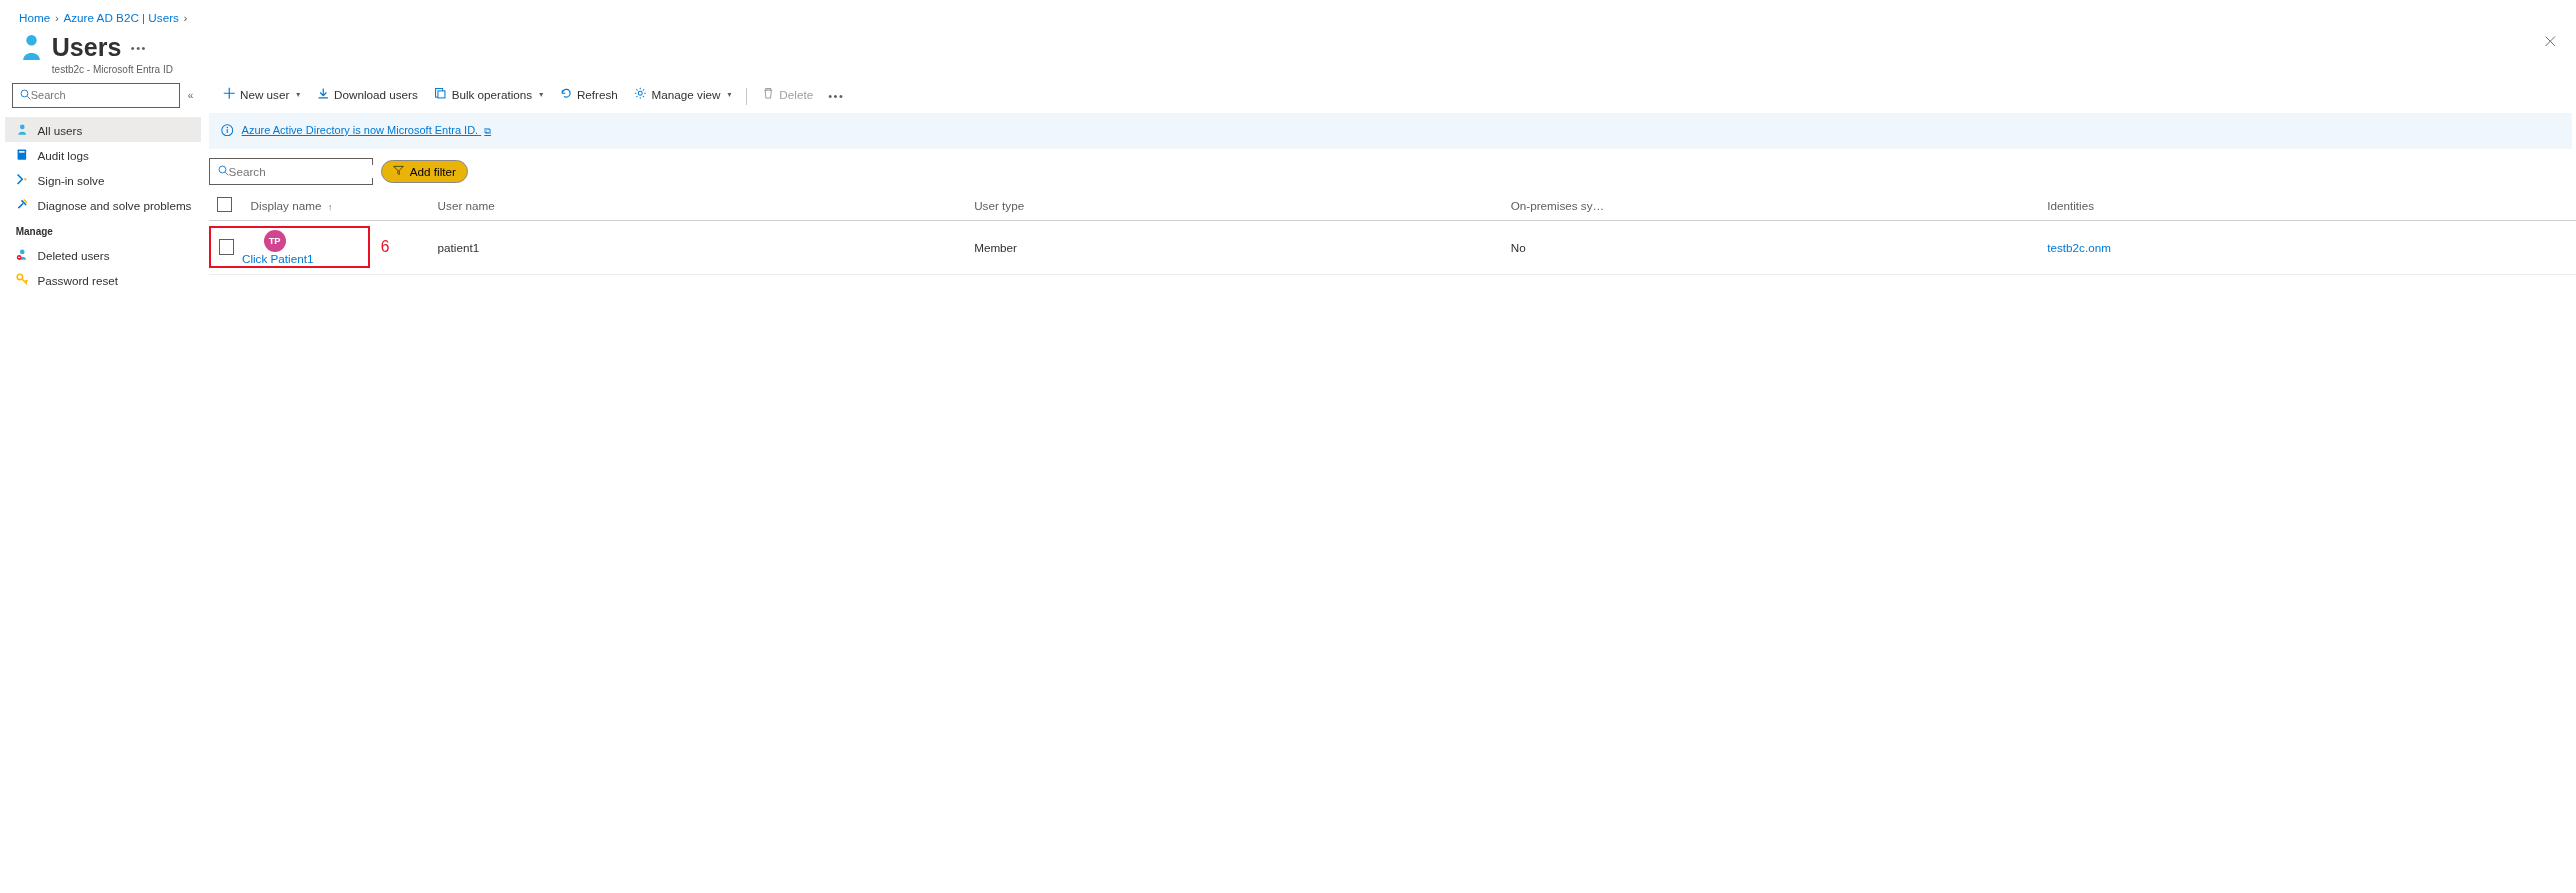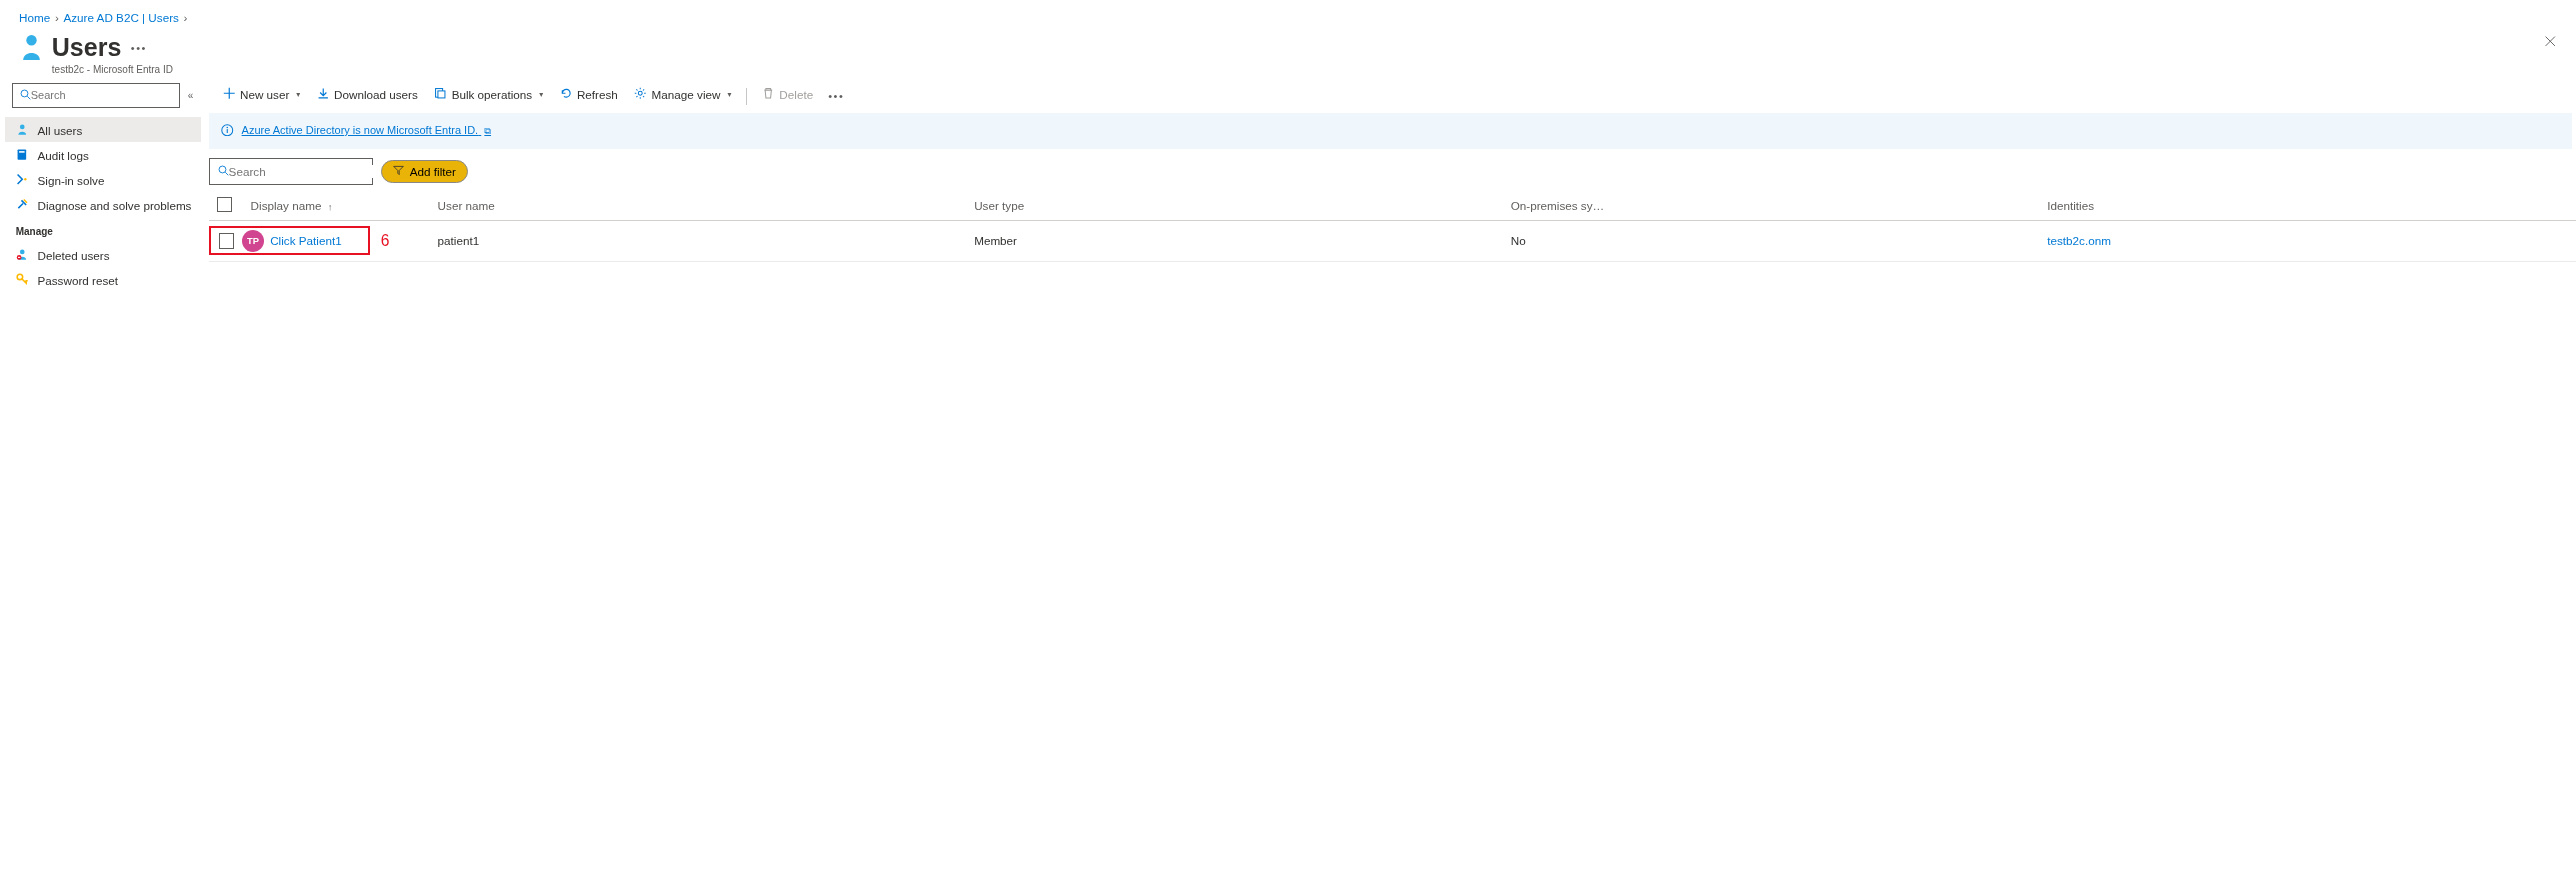--- a/index.html
+++ b/index.html
@@ -88,21 +88,21 @@
     .col-dn { width: 187px; }
     .chk {
       width: 15.6px; height: 15.6px; border: 1.2px solid #605e5c; display: inline-block; cursor: pointer;
     }
     .avatar {
       width: 22px; height: 22px; border-radius: 50%;
       display: inline-flex; align-items: center; justify-content: center;
       color: #fff; font-size: 9.4px; font-weight: 600; margin-right: 6.2px;
       background: #d1448f;
     }
-    .dn-cell { display: flex; align-items: center; }
+    .dn-cell { display: flex; align-items: center; flex-direction: column; }
     .sort-arrow { font-size: 9.4px; margin-left: 3.1px; color: #605e5c; }
     .highlight-cell {
       border: 2.3px solid #e81123; padding: 1.6px 3.1px 1.6px 0;
       display: inline-flex; align-items: center;
       width: 161px;
     }
     .highlight-cell .chk { margin: 0 7.8px; }
     .annot-num {
       color: #e81123; font-size: 15.6px; margin-left: 11px;
     }

